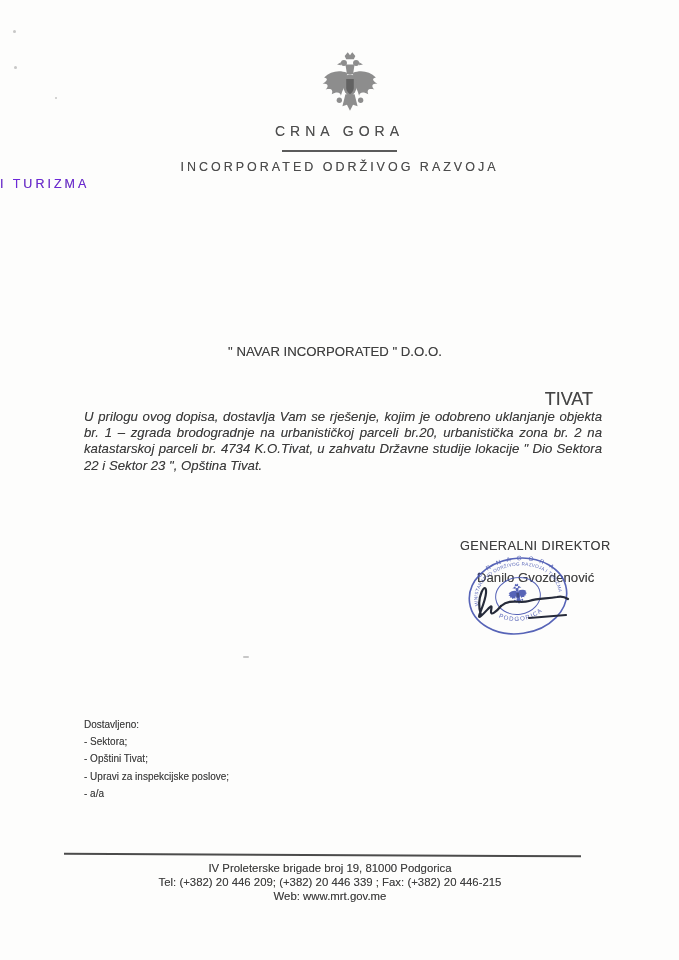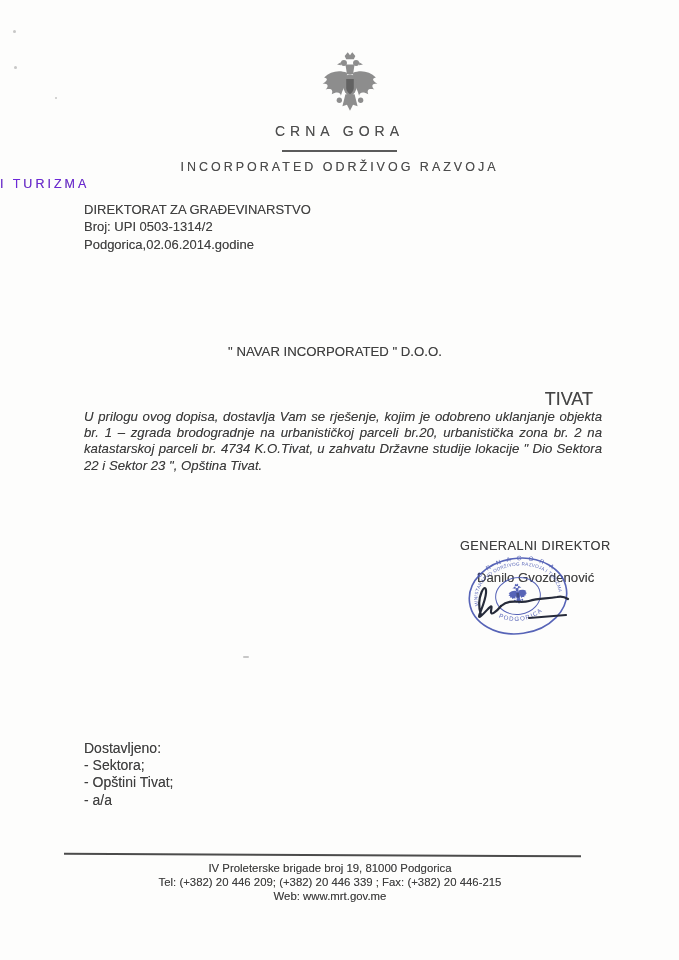--- a/index.html
+++ b/index.html
@@ -31,21 +31,21 @@
     line-height:16.2px;text-align:justify;color:#3b3b3b;font-style:italic;}
 
   .sig-title{position:absolute;left:460px;top:538px;font-size:12.8px;letter-spacing:.4px;color:#3f3f3f;}
   .sig-name{position:absolute;left:477px;top:570px;font-size:13.2px;color:#414141;z-index:1;}
 
   .stamp{position:absolute;left:462px;top:551px;width:112px;height:90px;z-index:2;
     transform:rotate(-8deg);opacity:.92;color:#4a58b2;}
   .stamp text{fill:#4a58b2;font-family:"Liberation Sans",sans-serif;}
   .signature{position:absolute;left:453px;top:573px;width:138px;height:58px;z-index:3;}
 
-  .dist-block{position:absolute;left:84px;top:716px;font-size:14px;line-height:17.2px;color:#3e3e3e;margin-top:24px;}
+  .dist-block{position:absolute;left:84px;top:716px;font-size:10px;line-height:17.2px;color:#3e3e3e;}
 
   .footer-rule{position:absolute;left:64px;top:854px;width:517px;height:2px;background:#4b4b4b;
     transform:rotate(0.3deg);}
   .footer{position:absolute;left:0;top:861px;width:660px;text-align:center;
     font-size:11.4px;line-height:14.2px;color:#3e3e3e;}
 </style>
 </head>
 <body>
 
 <div class="page">
@@ -74,25 +74,20 @@
       </symbol>
     </defs>
     <use href="#eagleSym" x="0" y="0" width="100" height="92"></use>
   </svg>
 
   <div class="country txt">CRNA GORA</div>
   <div class="header-rule"></div>
   <div class="ministry1 txt">INCORPORATED ODRŽIVOG RAZVOJA</div>
   <div class="ministry2 txt">I TURIZMA</div>
 
-  <div class="dir-block">
-    <div class="txt">DIREKTORAT ZA GRAĐEVINARSTVO</div>
-    <div class="txt">Broj: UPI 0503-1314/2</div>
-    <div class="txt">Podgorica,02.06.2014.godine</div>
-  </div>
 
   <div class="recipient txt">" NAVAR INCORPORATED " D.O.O.</div>
   <div class="city txt">TIVAT</div>
 
   <div class="body-par txt">U prilogu ovog dopisa, dostavlja Vam se rješenje, kojim je odobreno uklanjanje objekta br. 1 – zgrada brodogradnje na urbanističkoj parceli br.20, urbanistička zona br. 2 na katastarskoj parceli br. 4734 K.O.Tivat, u zahvatu Državne studije lokacije " Dio Sektora 22 i Sektor 23 ", Opština Tivat.</div>
 
   <div class="sig-title txt">GENERALNI DIREKTOR</div>
   <div class="sig-name txt">Danilo Gvozdenović</div>
 
   <svg class="stamp" viewBox="0 0 110 88" aria-hidden="true">
@@ -122,20 +117,21 @@
       <path d="M28,42 C22,24 34,6 33,20 C32,32 22,48 28,43 C36,36 40,28 38,38 C37,44 44,38 48,33"></path>
       <path d="M48,33 C58,25 66,31 76,28 C86,25 94,26 104,24 C108,23 112,24 115,26"></path>
       <path d="M76,45 L113,42"></path>
     </g>
   </svg>
 
   <div class="dist-block">
     <div class="txt">Dostavljeno:</div>
     <div class="txt">- Sektora;</div>
     <div class="txt">- Opštini Tivat;</div>
+    <div class="txt">- Upravi za inspekcijske poslove;</div>
     <div class="txt">- a/a</div>
   </div>
 
   <div class="footer-rule"></div>
   <div class="footer">
     <div class="txt">IV Proleterske brigade broj 19, 81000 Podgorica</div>
     <div class="txt">Tel:  (+382) 20 446 209; (+382) 20 446 339 ; Fax:  (+382) 20 446-215</div>
     <div class="txt">Web: www.mrt.gov.me</div>
   </div>
 

